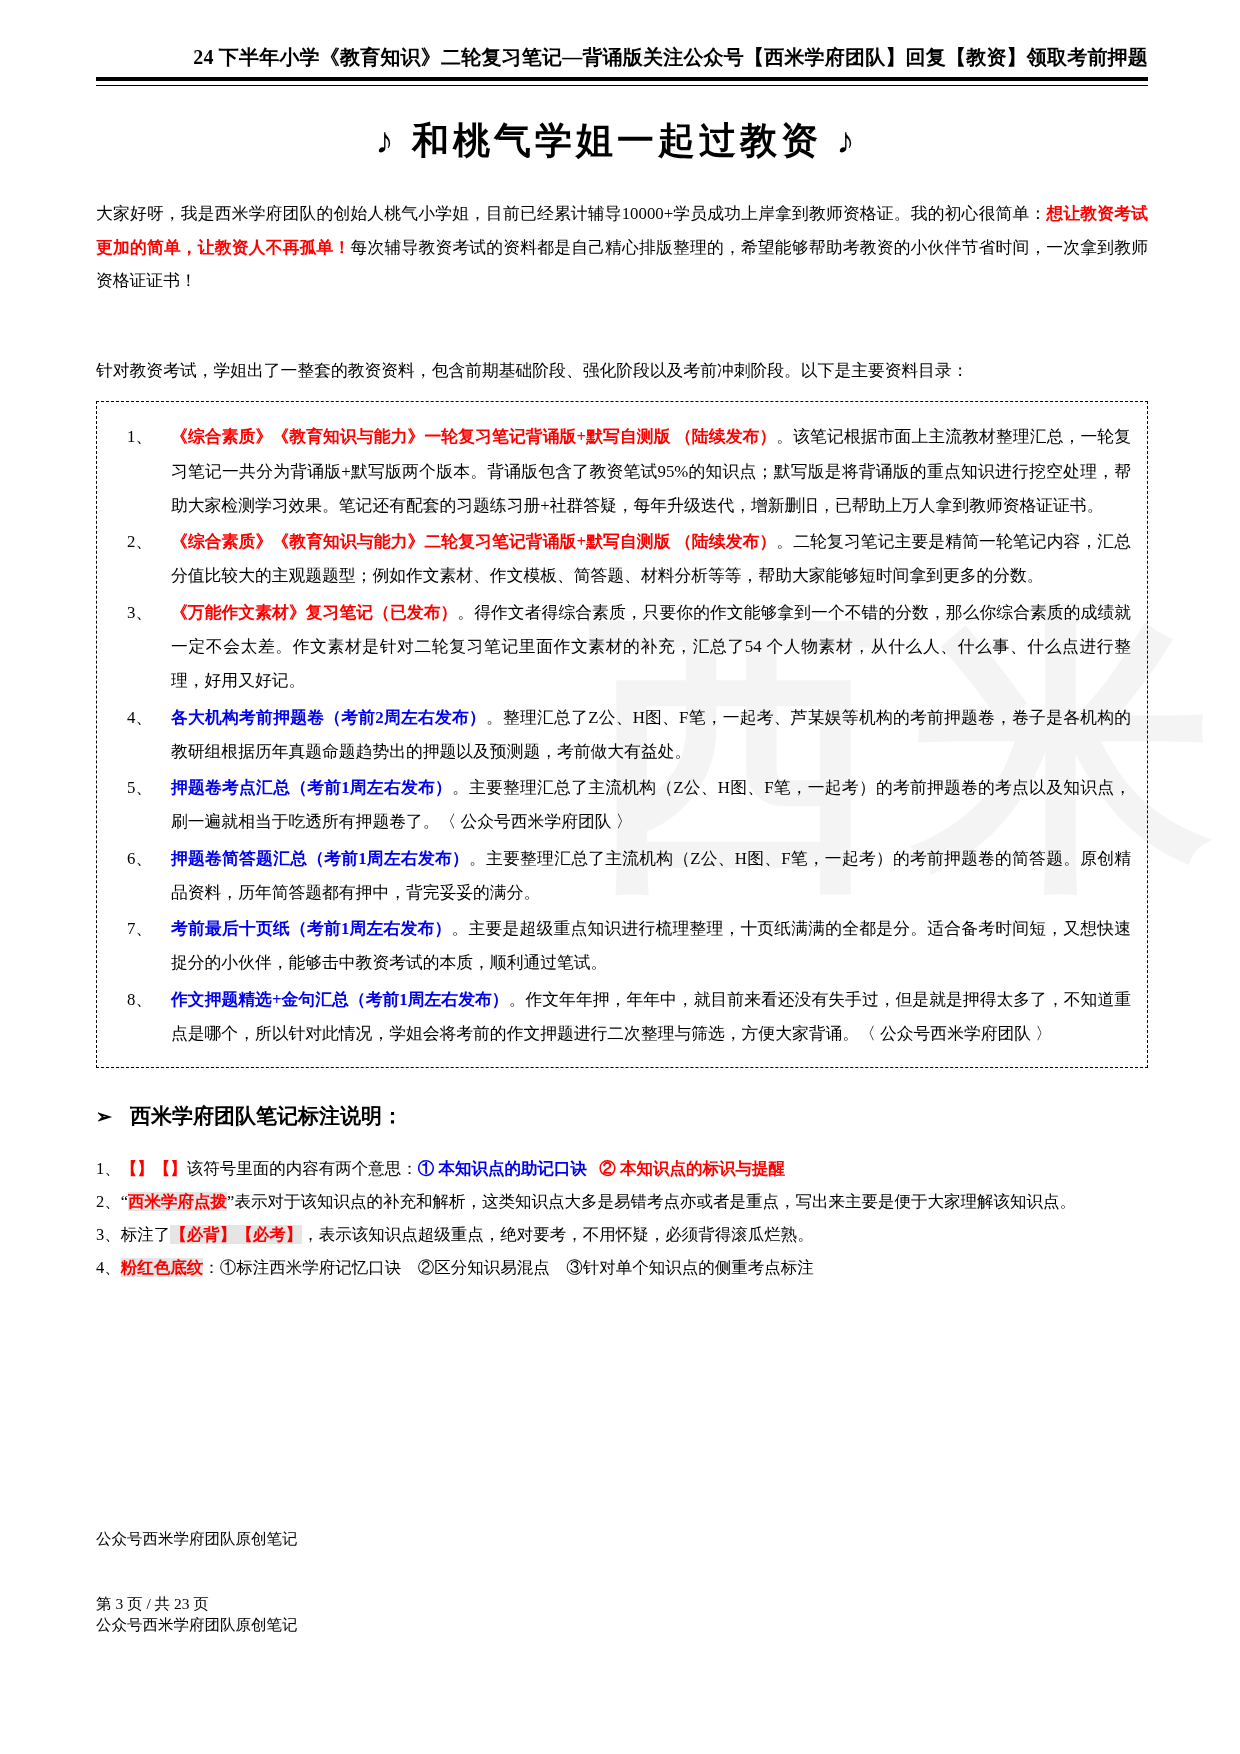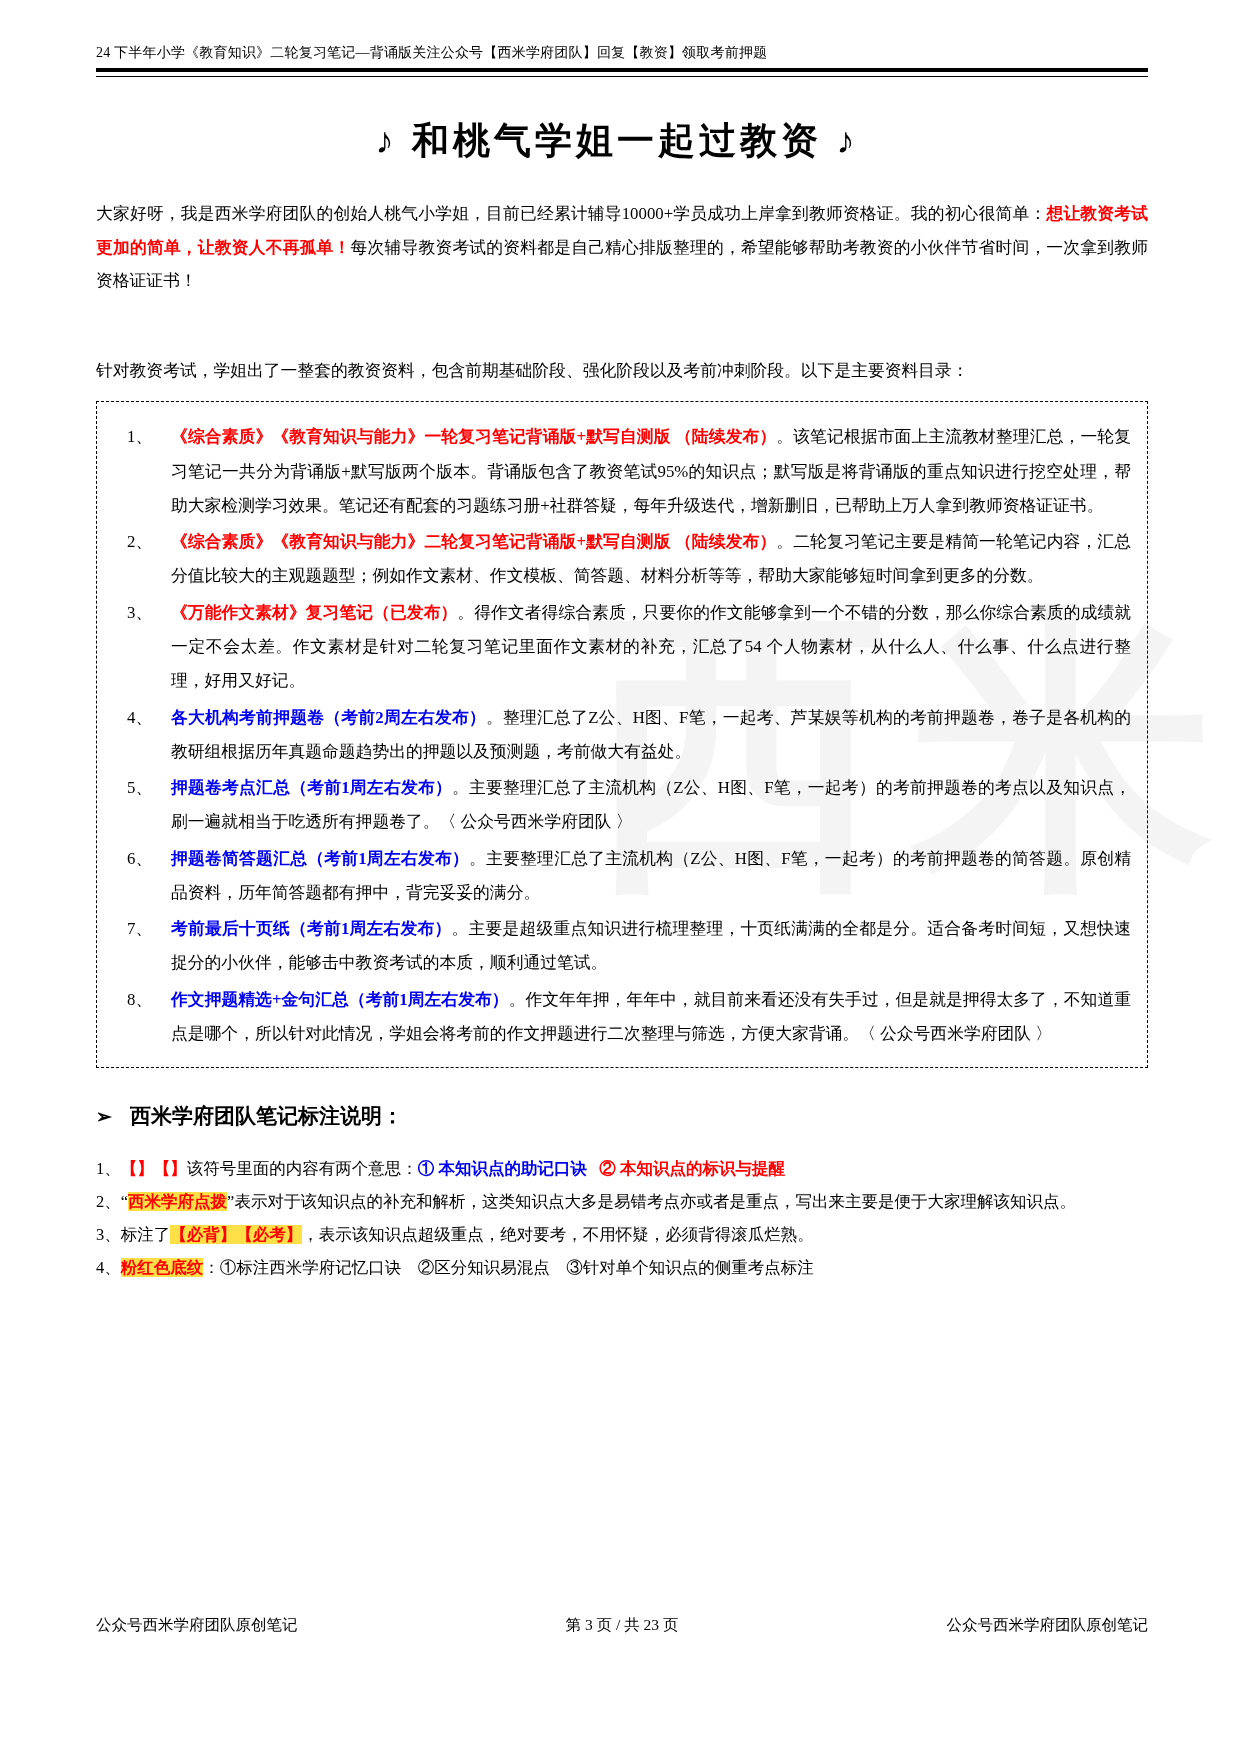--- a/index.html
+++ b/index.html
@@ -41,25 +41,26 @@
   
   .header {
     position: absolute;
     left: 96px;
     right: 92px;
     top: 44px;
     z-index: 2;
   }
   .header-row {
     display: flex;
-    justify-content: flex-start;
+    justify-content: flex-end;
     align-items: baseline;
-    font-size: 14px;
+    font-size: 20px;
     letter-spacing: 0.2px;
     white-space: nowrap;
+    font-weight: bold;
   }
   .header-rule {
     margin-top: 6px;
     border-top: 4px solid #000;
     border-bottom: 1.5px solid #000;
     height: 4px;
     box-sizing: content-box;
   }
 
   
@@ -89,21 +90,21 @@
     margin: 0 0 4px 0;
     font-size: 16.8px;
     line-height: 2.0;
     text-align: justify;
     text-justify: inter-ideograph;
   }
   .sp-md { height: 26px; }
 
   .red   { color: #FF0000; font-weight: bold; }
   .blue  { color: #0000EE; font-weight: bold; }
-  .pink-bg { background: #fde047; color: #FF0000; font-weight: bold; }
+  .pink-bg { background: #e5e5e5; color: #FF0000; font-weight: bold; }
 
   
   .list-box {
     border: 1.4px dashed #000;
     padding: 18px 16px 14px 12px;
     margin-top: 14px;
     box-sizing: border-box;
   }
   .li {
     display: flex;
@@ -152,20 +153,21 @@
   .footer {
     position: absolute;
     left: 96px;
     right: 92px;
     bottom: 118px;
     display: flex;
     justify-content: space-between;
     align-items: baseline;
     font-size: 15.5px;
     z-index: 2;
+    flex-direction: column;
   }
   .footer-center { text-align: center; margin-top: 44px; }
 </style>
 </head>
 <body>
 
 <div class="page">
 
   <div class="watermark">西米</div>
 

